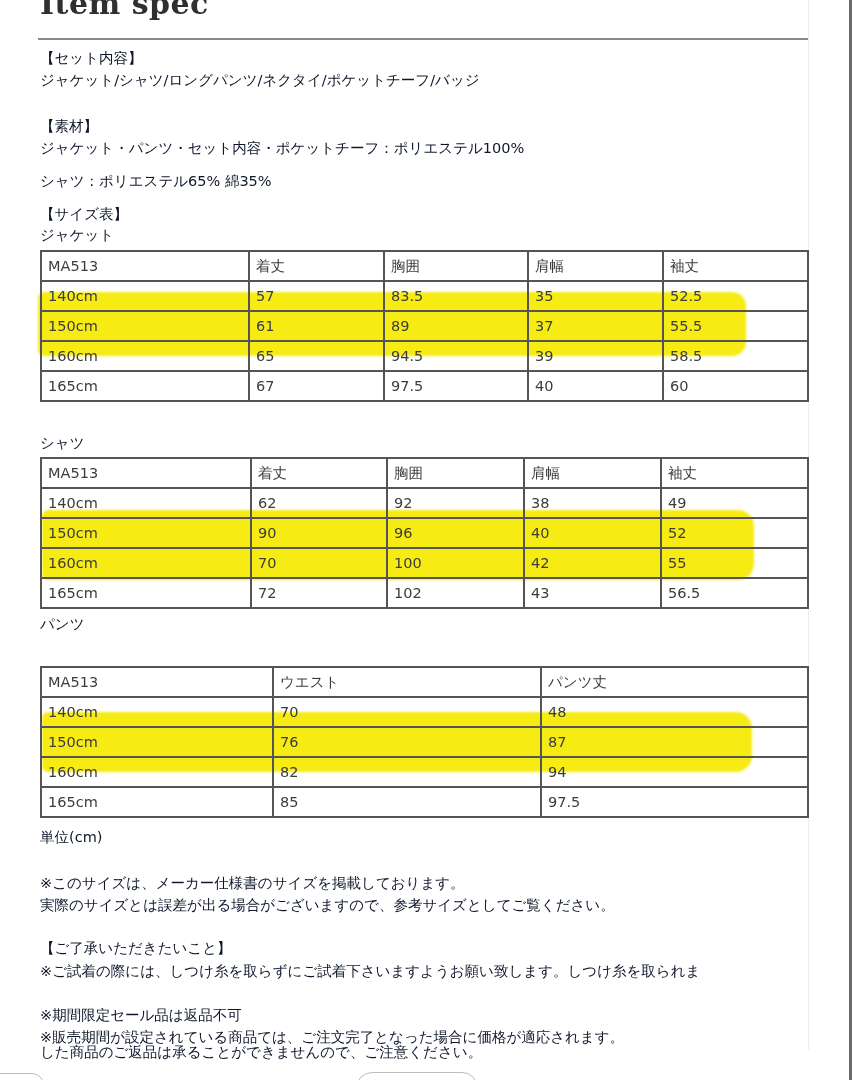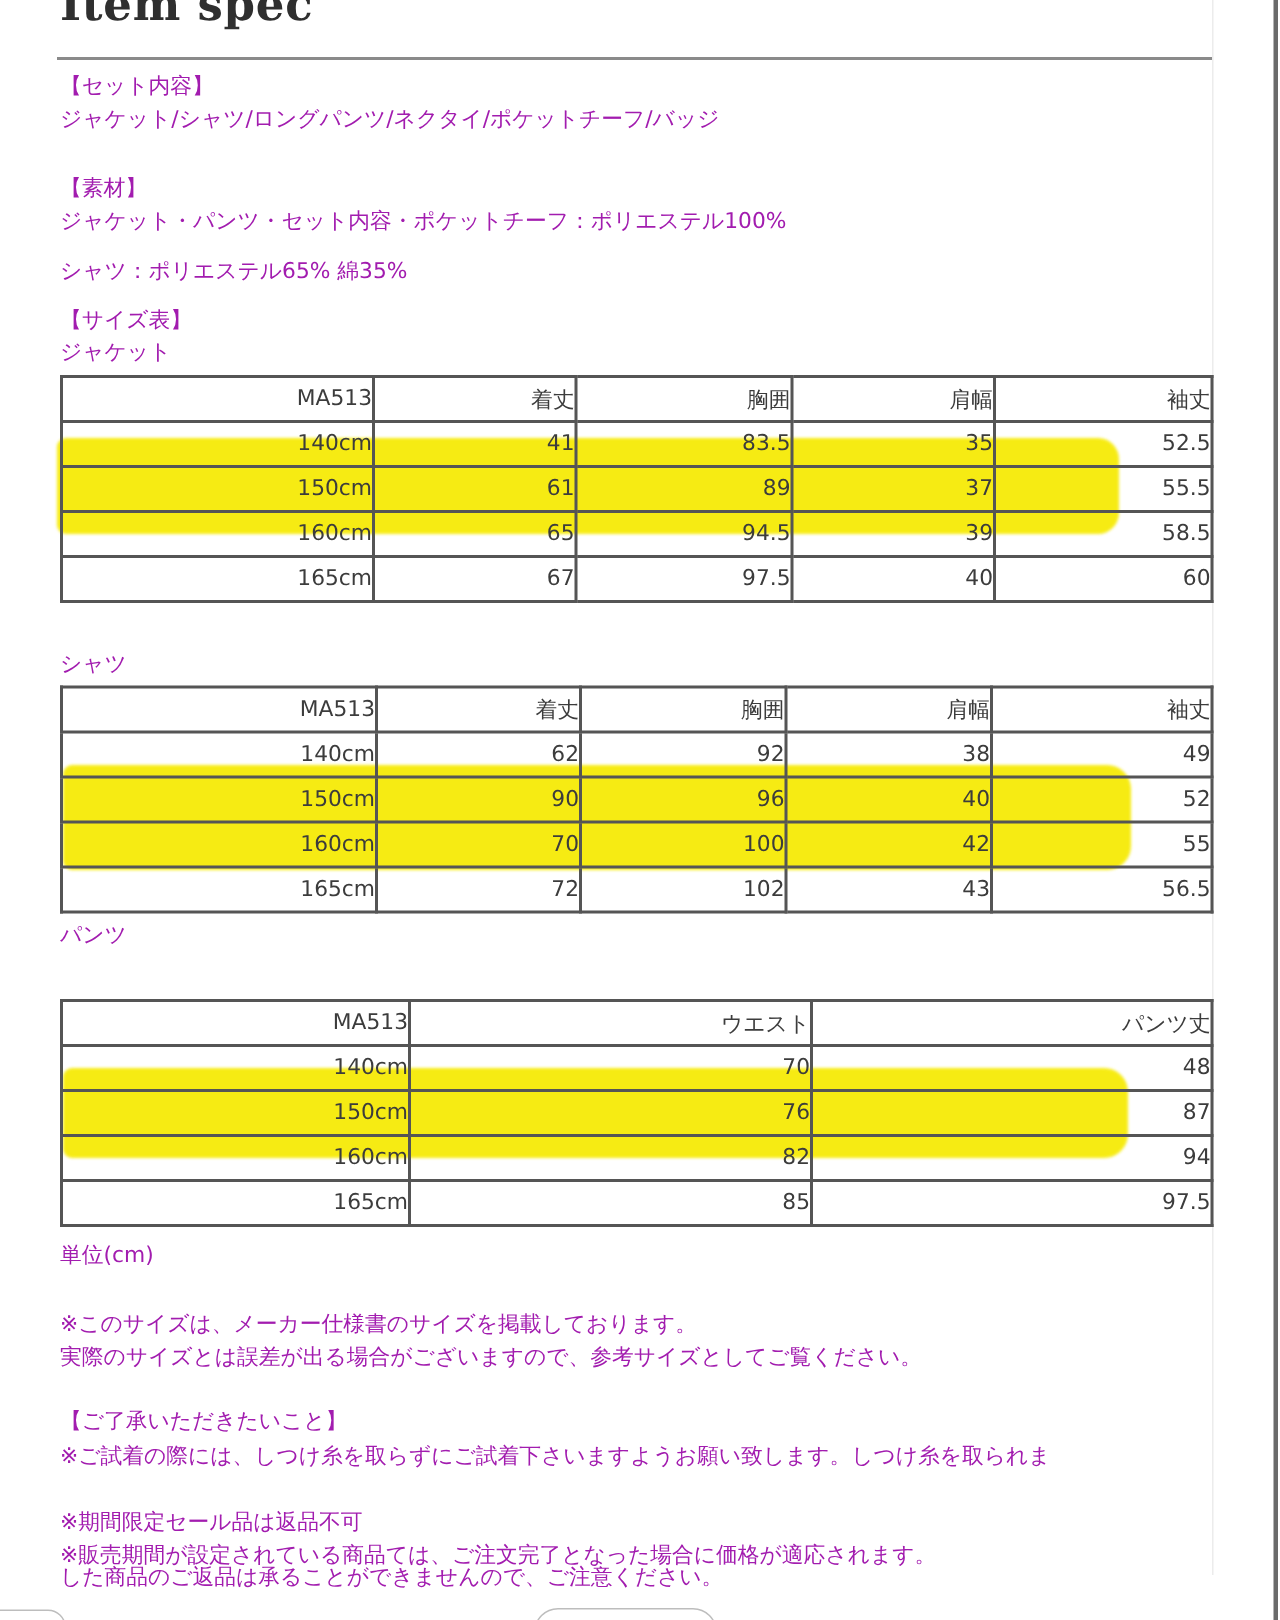--- a/index.html
+++ b/index.html
@@ -17,25 +17,25 @@
     }
     .title {
       position: absolute; left: 40px; top: -14px; margin: 0;
       font-family: "DejaVu Serif", "Liberation Serif", serif; font-weight: bold;
       font-size: 30px; color: #2f2f2f; letter-spacing: 0.5px;
     }
     .title-rule {
       position: absolute; left: 38px; top: 38px; width: 770px; height: 2px; background: #8a8a8a;
     }
     .text-line {
-      position: absolute; left: 40px; font-size: 14.5px; line-height: 20px; white-space: nowrap; color: #a21caf;
+      position: absolute; left: 40px; font-size: 14.5px; line-height: 20px; white-space: nowrap; color: #0f172a;
     }
     table.spec {
       position: absolute; border-collapse: collapse; table-layout: fixed;
-      font-size: 14.5px; color: #3c3c3c; text-align: right;
+      font-size: 14.5px; color: #3c3c3c;
     }
     table.spec td {
       border: 2px solid #555555; height: 28px; padding: 0 0 0 6px; vertical-align: middle; white-space: nowrap;
       background: transparent;
     }
     .hl {
       position: absolute; background: #f6ea00; opacity: 0.92; border-radius: 10px; pointer-events: none;
       filter: blur(1.2px);
     }
     .btn-frag {
@@ -76,21 +76,21 @@
   <tbody>
       <tr>
     <td>MA513</td>
     <td>着丈</td>
     <td>胸囲</td>
     <td>肩幅</td>
     <td>袖丈</td>
   </tr>
   <tr>
     <td>140cm</td>
-    <td>41</td>
+    <td>57</td>
     <td>83.5</td>
     <td>35</td>
     <td>52.5</td>
   </tr>
   <tr>
     <td>150cm</td>
     <td>61</td>
     <td>89</td>
     <td>37</td>
     <td>55.5</td>

